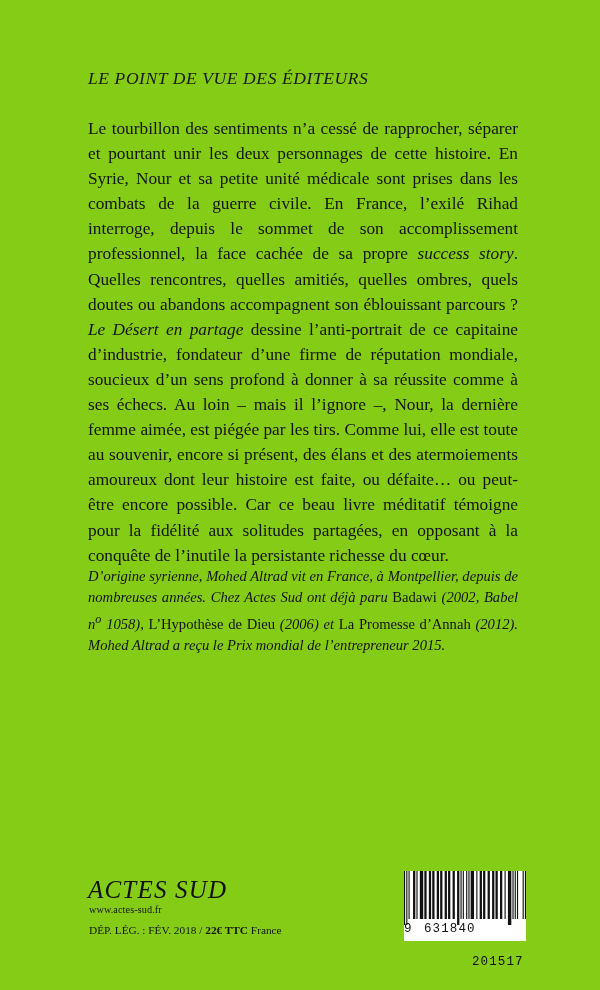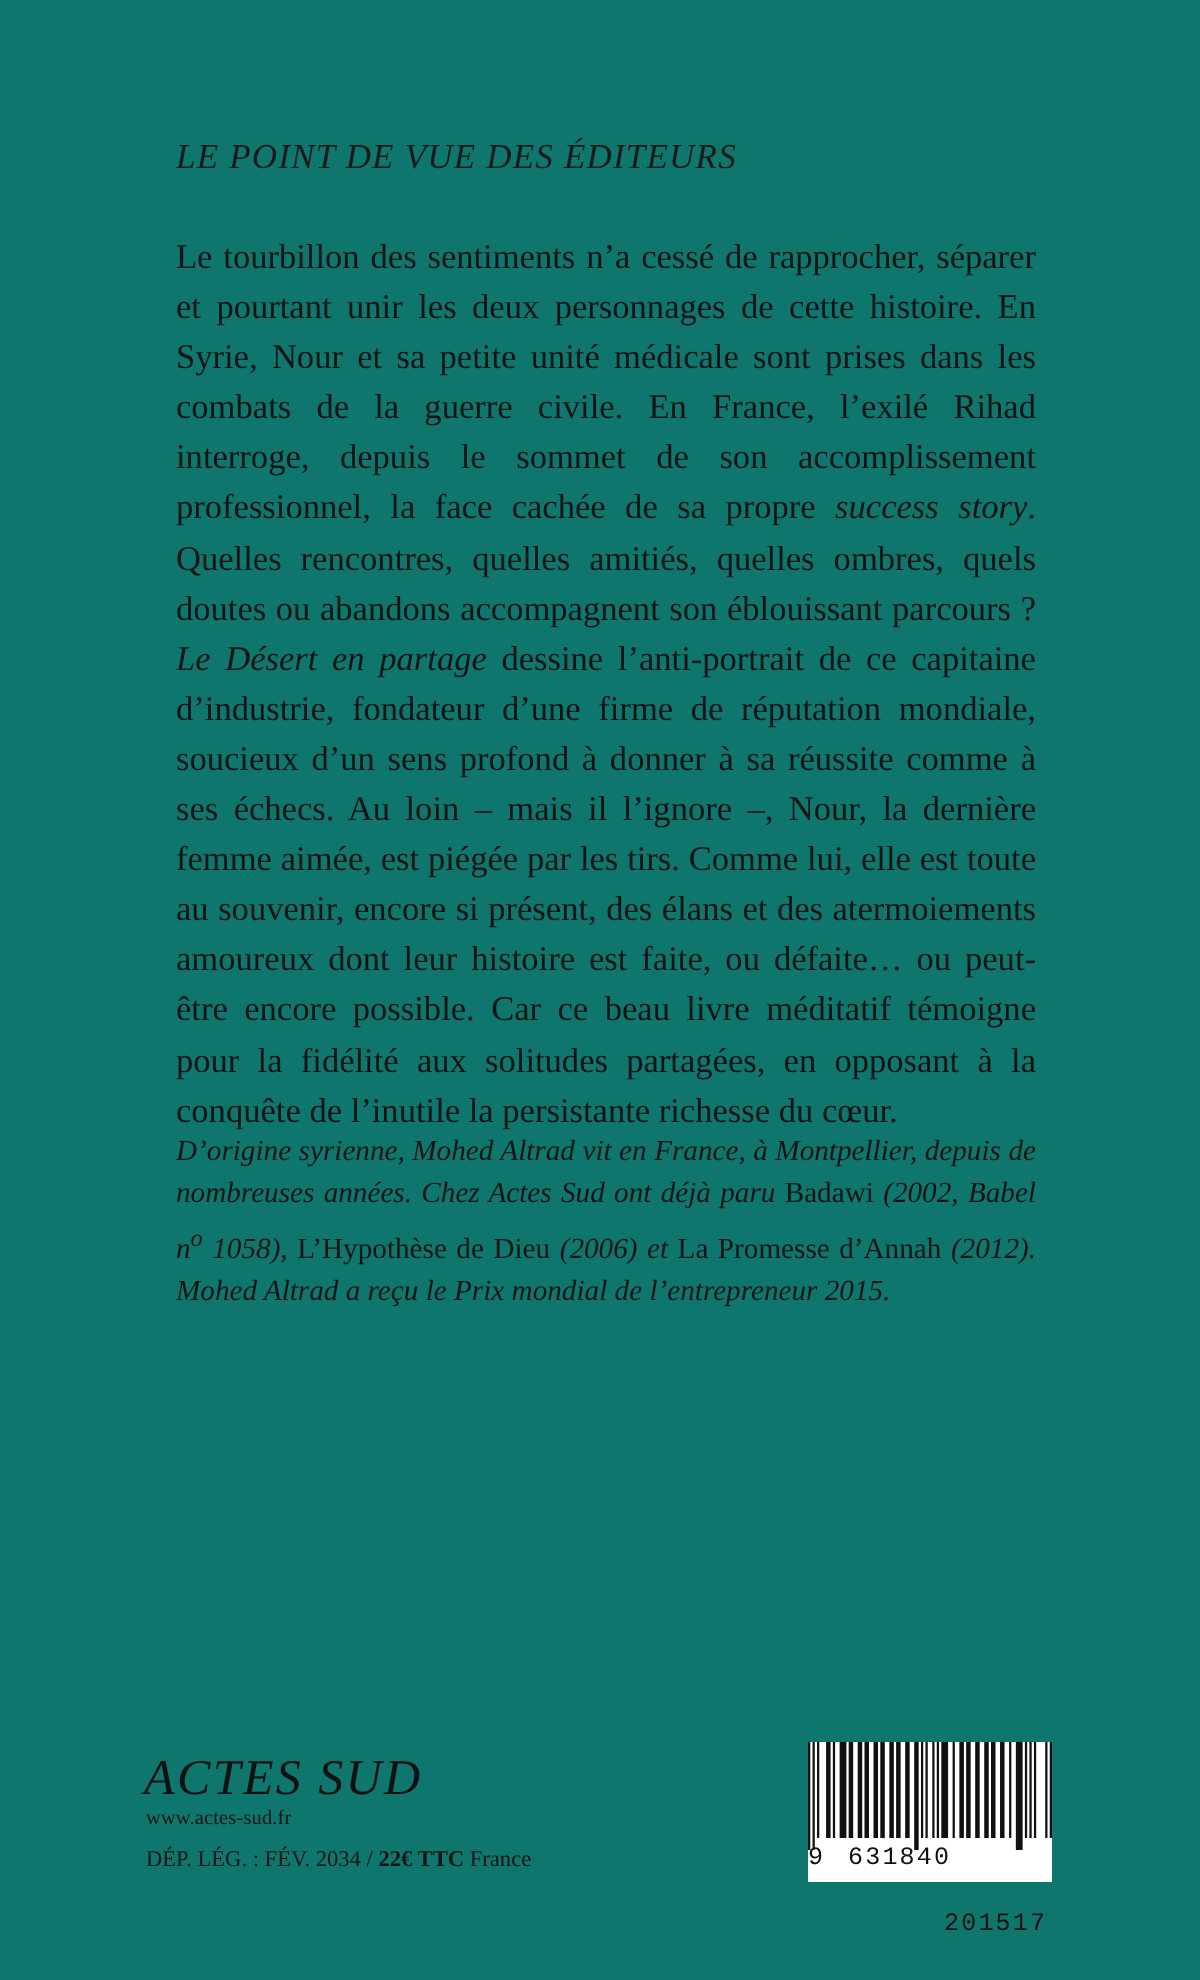--- a/index.html
+++ b/index.html
@@ -12,21 +12,21 @@
     height: 990px;
     position: relative;
     font-family: "Liberation Serif", "DejaVu Serif", serif;
     color: #111111;
     overflow: hidden;
   }
 
   .page {
     position: absolute;
     inset: 0;
-    background: #0f766e;
+    background: #84cc16;
   }
 
   
   .editors-heading {
     position: absolute;
     left: 88px;
     top: 68px;
     font-style: italic;
     font-size: 17.5px;
     letter-spacing: 0.6px;
@@ -73,21 +73,21 @@
   .credit {
     font-size: 9.6px;
     line-height: 13px;
     color: #141414;
     white-space: nowrap;
   }
   .credit i { font-style: italic; }
 
   .imprint-row {
     position: absolute;
-    left: 72px;
+    left: 88px;
     top: 876px;
     width: 440px;
     height: 74px;
   }
   .logo {
     position: absolute;
     left: 0;
     top: 0;
     font-style: italic;
     font-size: 25px;
@@ -168,21 +168,21 @@
   <div class="editors-heading">LE POINT DE VUE DES ÉDITEURS</div>
 
   <div class="blurb"><span>Le tourbillon des sentiments n’a cessé de rapprocher, séparer et pourtant unir les deux personnages de cette histoire. En Syrie, Nour et sa petite unité médicale sont prises dans les combats de la guerre civile. En France, l’exilé Rihad interroge, depuis le sommet de son accomplissement professionnel, la face cachée de sa propre </span><i>success story</i><span>. Quelles rencontres, quelles amitiés, quelles ombres, quels doutes ou abandons accompagnent son éblouissant parcours ? </span><i>Le Désert en partage</i><span> dessine l’anti-portrait de ce capitaine d’industrie, fondateur d’une firme de réputation mondiale, soucieux d’un sens profond à donner à sa réussite comme à ses échecs. Au loin – mais il l’ignore –, Nour, la dernière femme aimée, est piégée par les tirs. Comme lui, elle est toute au souvenir, encore si présent, des élans et des atermoiements amoureux dont leur histoire est faite, ou défaite… ou peut-être encore possible. Car ce beau livre méditatif témoigne pour la fidélité aux solitudes partagées, en opposant à la conquête de l’inutile la persistante richesse du cœur.</span></div>
 
   <div class="bio"><span>D’origine syrienne, Mohed Altrad vit en France, à Montpellier, depuis de nombreuses années. Chez Actes Sud ont déjà paru </span><span class="rom">Badawi</span><span> (2002, Babel n</span><sup>o</sup><span> 1058), </span><span class="rom">L’Hypothèse de Dieu</span><span> (2006) et </span><span class="rom">La Promesse d’Annah</span><span> (2012). Mohed Altrad a reçu le Prix mondial de l’entrepreneur 2015.</span></div>
 
 
   <div class="imprint-row">
     <div class="logo">ACTES SUD</div>
     <div class="weburl">www.actes-sud.fr</div>
-    <div class="legal"><span>DÉP. LÉG. : FÉV.  2034 / </span><b>22€ TTC</b><span> France</span></div>
+    <div class="legal"><span>DÉP. LÉG. : FÉV.  2018 / </span><b>22€ TTC</b><span> France</span></div>
   </div>
 
   <div class="barcode-wrap">
     <svg class="barcode-bars" id="barcode-svg" viewBox="0 0 122 54" preserveAspectRatio="none">
         <rect x="0.000" y="0" width="1.130" height="54" fill="#111111"></rect>
         <rect x="2.259" y="0" width="1.130" height="54" fill="#111111"></rect>
         <rect x="4.519" y="0" width="1.130" height="48" fill="#111111"></rect>
         <rect x="9.037" y="0" width="2.259" height="48" fill="#111111"></rect>
         <rect x="12.426" y="0" width="1.130" height="48" fill="#111111"></rect>
         <rect x="15.815" y="0" width="3.389" height="48" fill="#111111"></rect>

